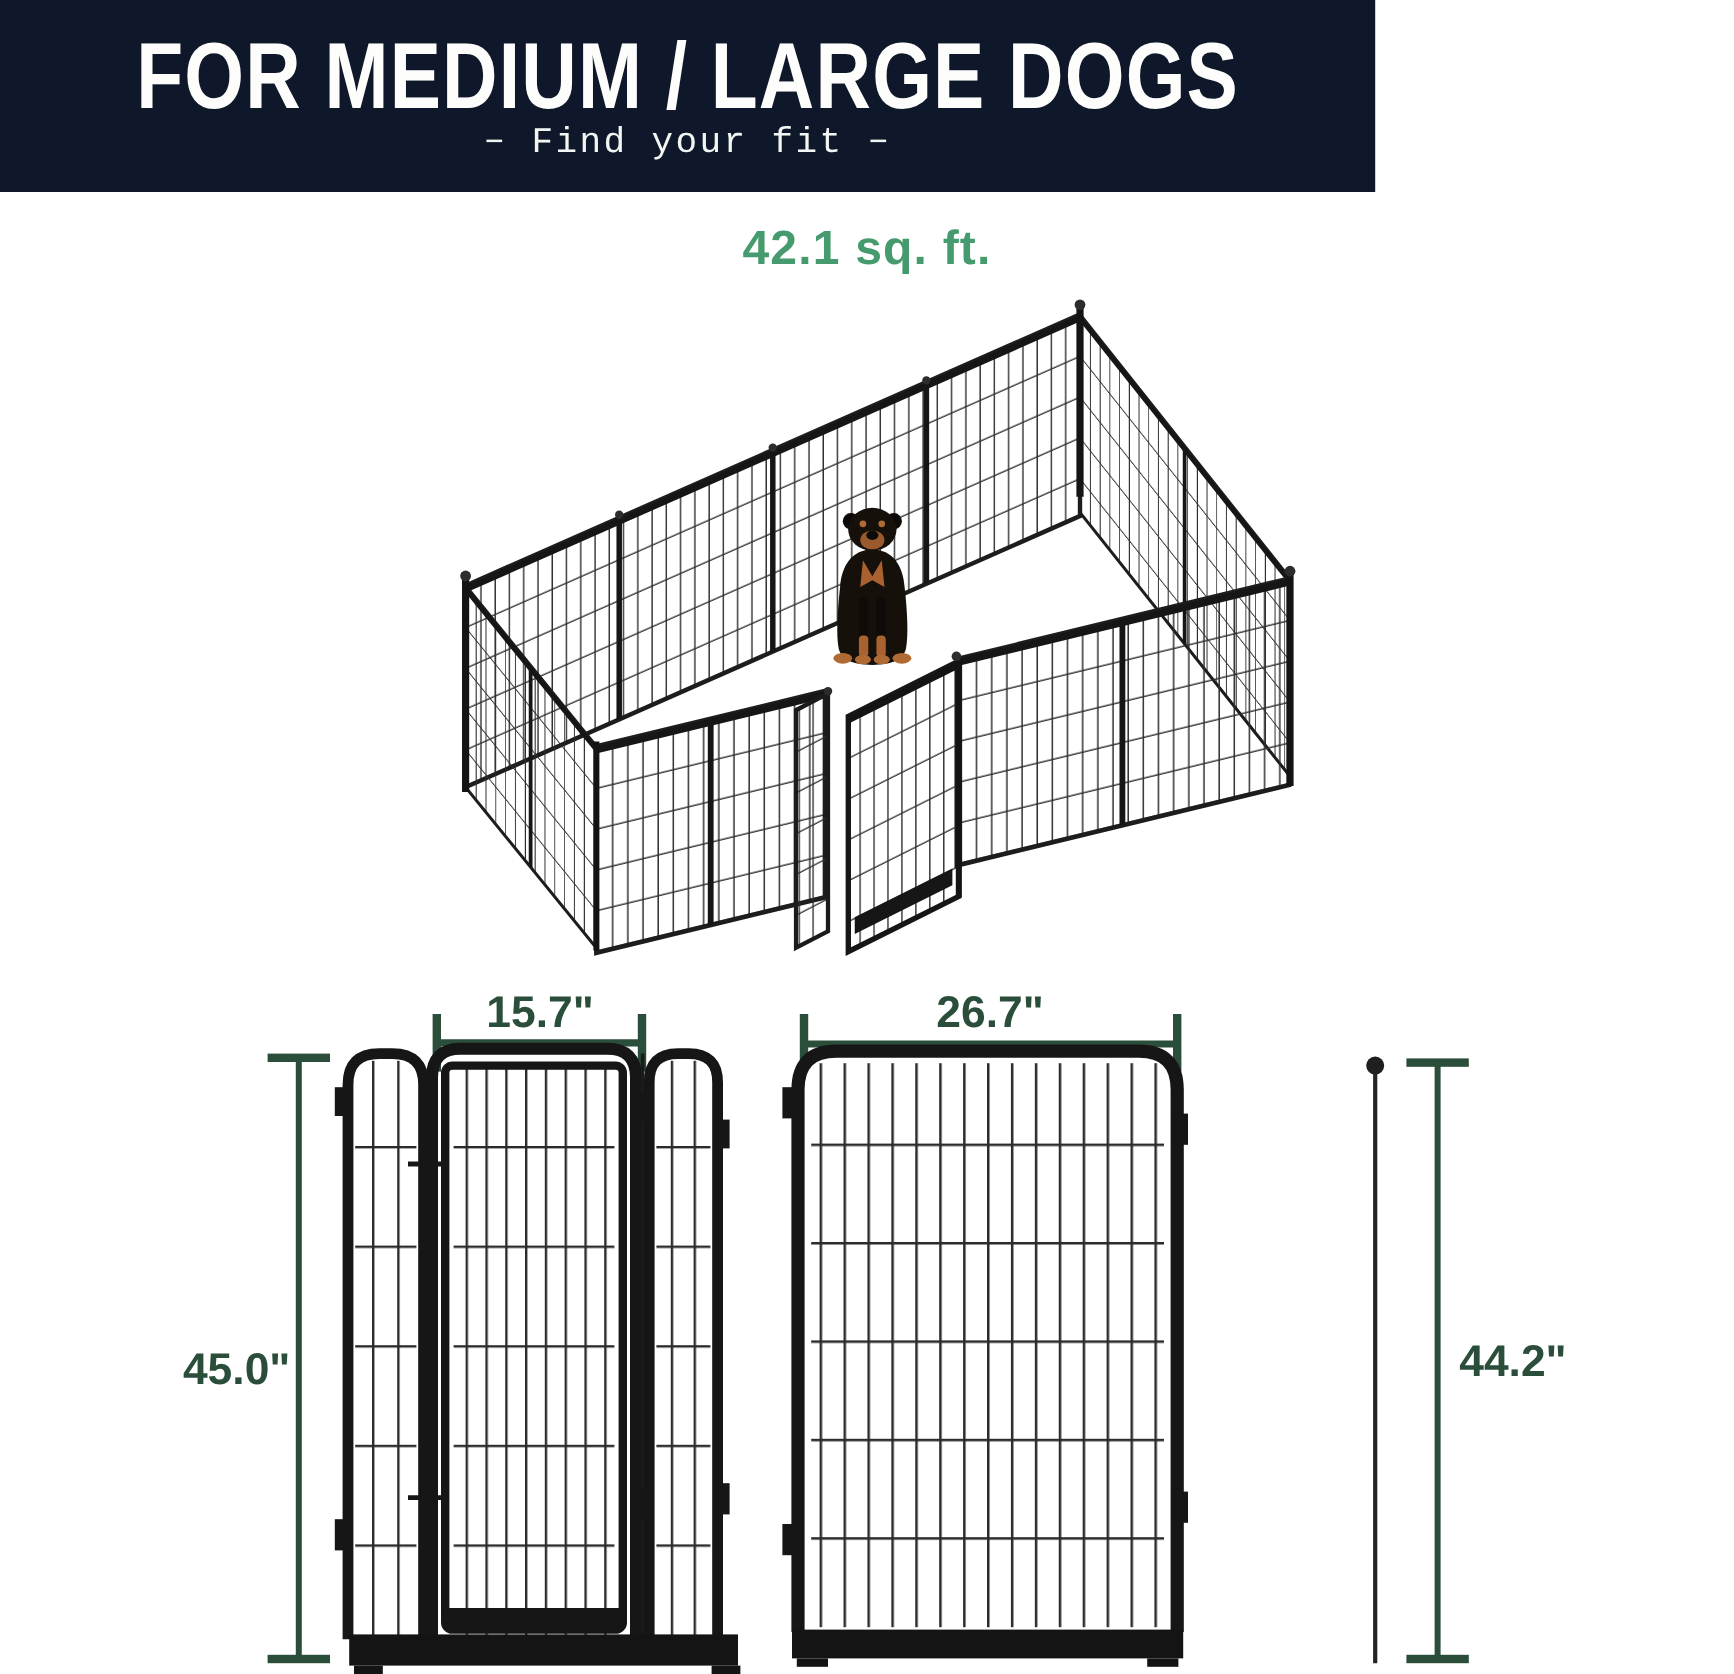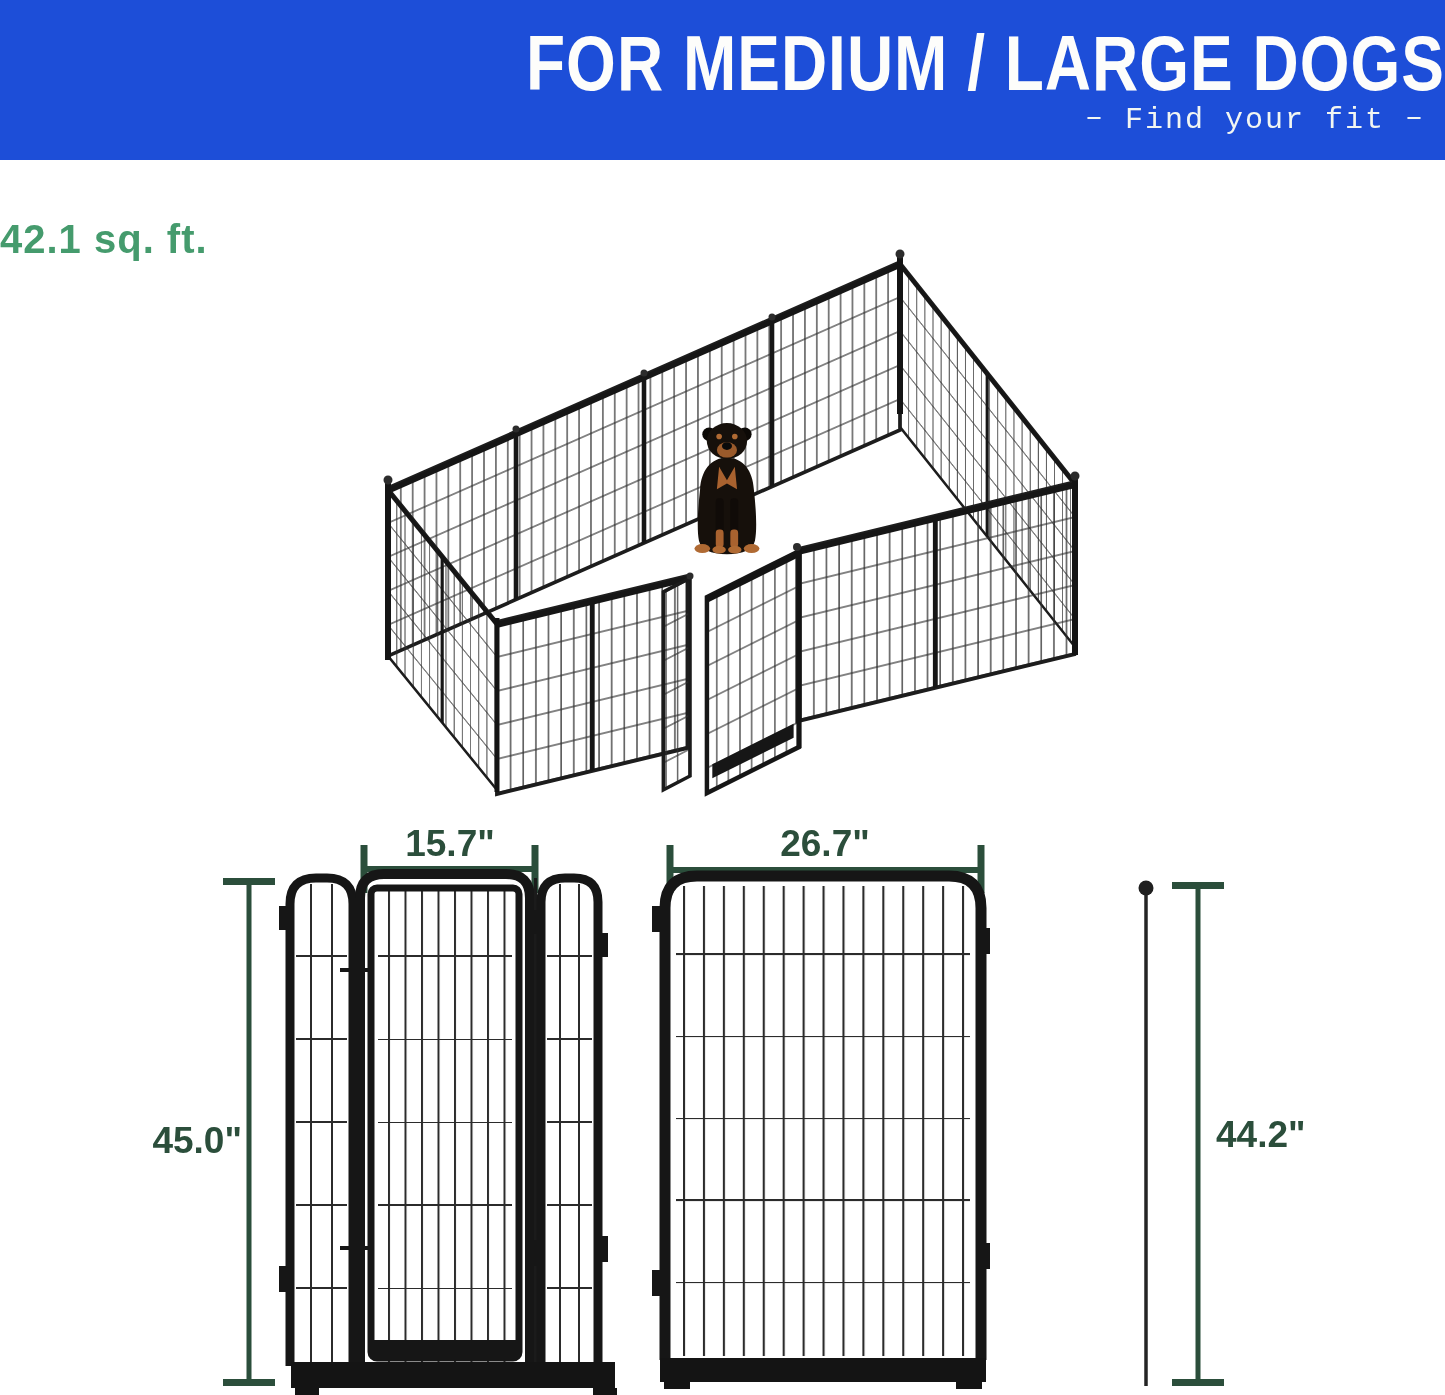--- a/index.html
+++ b/index.html
@@ -1,37 +1,37 @@
 <!DOCTYPE html>
 <html><head>
 <meta charset="utf-8">
 <style>
   html,body{margin:0;padding:0;}
   body{
     width:1445px;height:1395px;position:relative;overflow:hidden;
     background:#ffffff;font-family:"Liberation Sans", sans-serif;
   }
   .banner{
-    position:absolute;left:0;top:0;width:1445px;height:160px;
-    background:#1d4ed8;color:#ffffff;text-align:right;
+    position:absolute;left:0;top:0;width:1146px;height:160px;
+    background:#0f172a;color:#ffffff;text-align:center;
   }
   .banner-title{
     position:absolute;left:0;top:18px;width:100%;
     font-size:64px;font-weight:700;letter-spacing:1px;color:#fdfdfb;
     transform:scaleY(1.22);transform-origin:top center;
     white-space:nowrap;
   }
   .banner-sub{
     position:absolute;left:0;top:103px;width:100%;
     font-size:30px;font-weight:400;color:#f2f6f2;letter-spacing:2px;font-family:Liberation Mono, monospace;
   }
   .banner-sub .dash{display:inline-block;margin:0 20px;transform:translateY(-2px);}
   .area-label{
-    position:absolute;left:0;top:185px;width:100%;text-align:left;
-    font-size:40px;font-weight:700;letter-spacing:1px;color:#459b6d;margin-top:32px;
+    position:absolute;left:0;top:185px;width:100%;text-align:center;
+    font-size:40px;font-weight:700;letter-spacing:1px;color:#459b6d;
   }
   svg text{
     font-family:"Liberation Sans", sans-serif;
     font-weight:700;fill:#2b4e3b;
   }
   .dimtext{font-size:37px;}
 </style>
 </head>
 <body>
 

